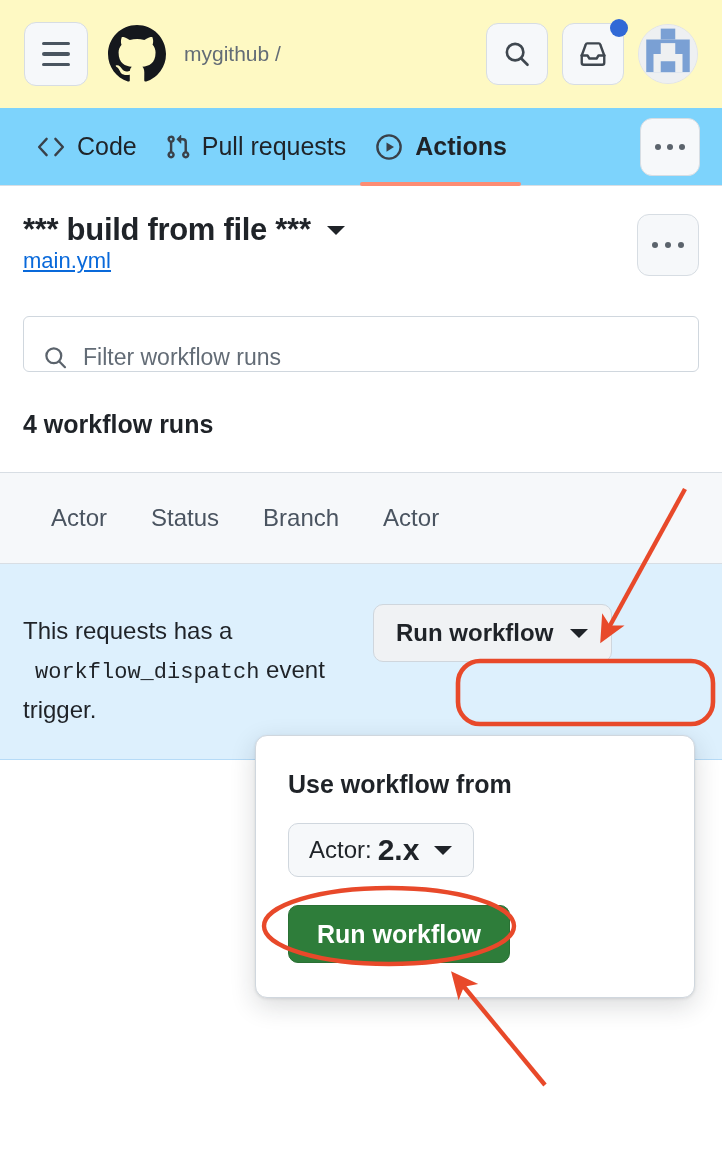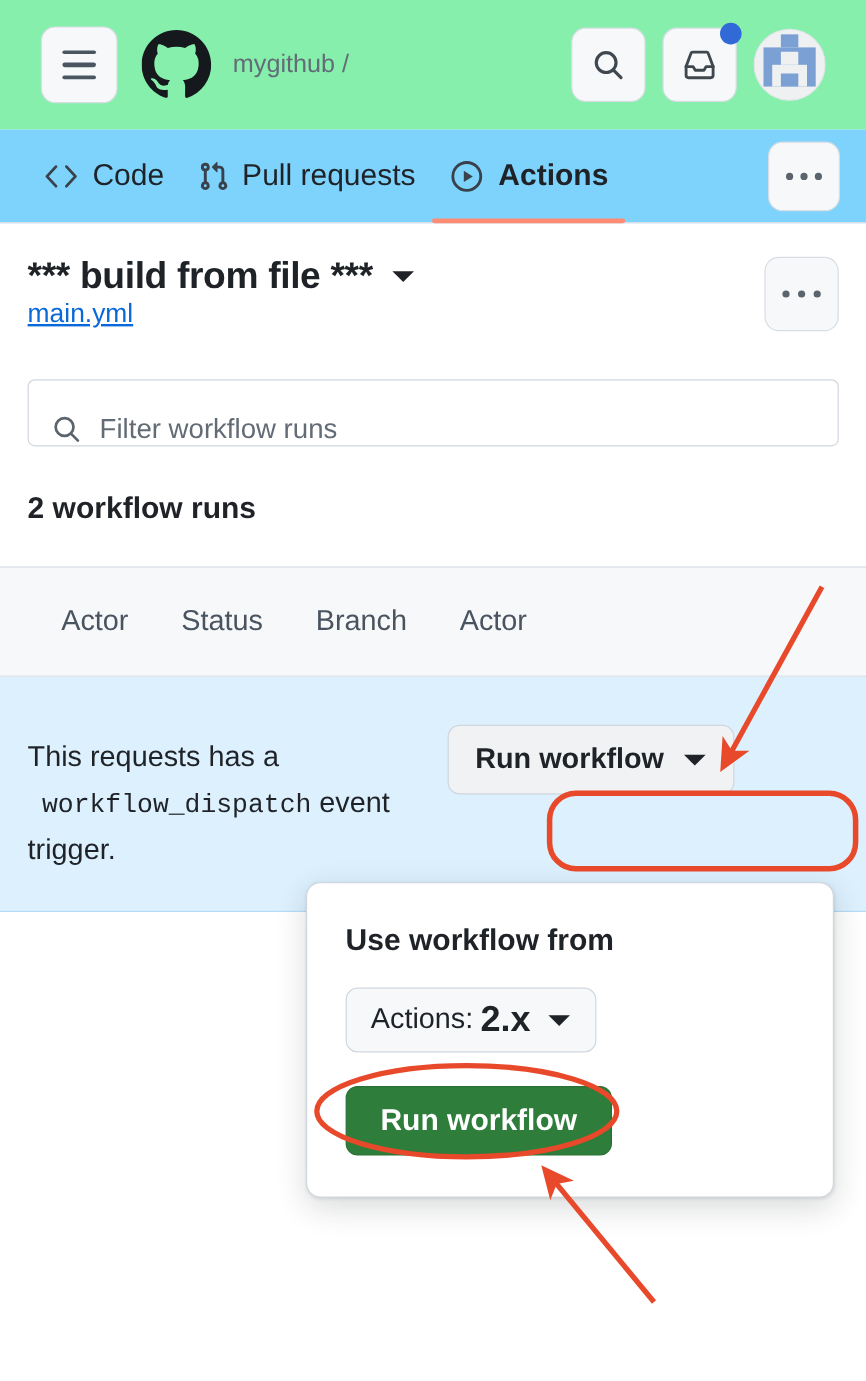--- a/index.html
+++ b/index.html
@@ -16,24 +16,24 @@
     width: 722px;
     height: 1151px;
     overflow: hidden;
     background: #ffffff;
   }
 
   
   .app-header {
     position: relative;
     height: 108px;
-    background: #86efac;
-    display: flex;
-    align-items: center;
-    padding: 0 34px;
+    background: #fef9c3;
+    display: flex;
+    align-items: center;
+    padding: 0 24px;
     box-sizing: border-box;
   }
   .hamburger-btn {
     width: 62px;
     height: 62px;
     border: 1px solid #d7dde3;
     border-radius: 12px;
     background: #f6f8fa;
     display: flex;
     flex-direction: column;
@@ -492,21 +492,21 @@
     </div>
 
     <div class="filter-box">
       <svg width="27" height="27" viewBox="0 0 24 24" fill="none" stroke="#5b636c" stroke-width="2" stroke-linecap="round">
         <circle cx="10.5" cy="10.5" r="6.6"></circle>
         <line x1="15.4" y1="15.6" x2="20.4" y2="20.6"></line>
       </svg>
       <span class="filter-placeholder">Filter workflow runs</span>
     </div>
 
-    <div class="runs-count">2 workflow runs</div>
+    <div class="runs-count">4 workflow runs</div>
   </div>
 
   <div class="filters-row">
     <span class="filter-item">Actor</span>
     <span class="filter-item">Status</span>
     <span class="filter-item">Branch</span>
     <span class="filter-item">Actor</span>
   </div>
 
   <div class="dispatch-banner">
@@ -520,21 +520,21 @@
       <svg width="20" height="13" viewBox="0 0 20 13">
         <path d="M1 2h18l-9 9z" fill="#1f2328"></path>
       </svg>
     </div>
   </div>
 
   <div class="wf-panel">
     <div class="panel-heading">Use workflow from</div>
 
     <div class="branch-select">
-      <span class="branch-label">Actions:</span>
+      <span class="branch-label">Actor:</span>
       <span class="branch-value">2.x</span>
       <svg width="20" height="13" viewBox="0 0 20 13">
         <path d="M1 2h18l-9 9z" fill="#1f2328"></path>
       </svg>
     </div>
 
     <div>
       <div class="run-wf-green">
         <span class="run-wf-green-label">Run workflow</span>
       </div>

